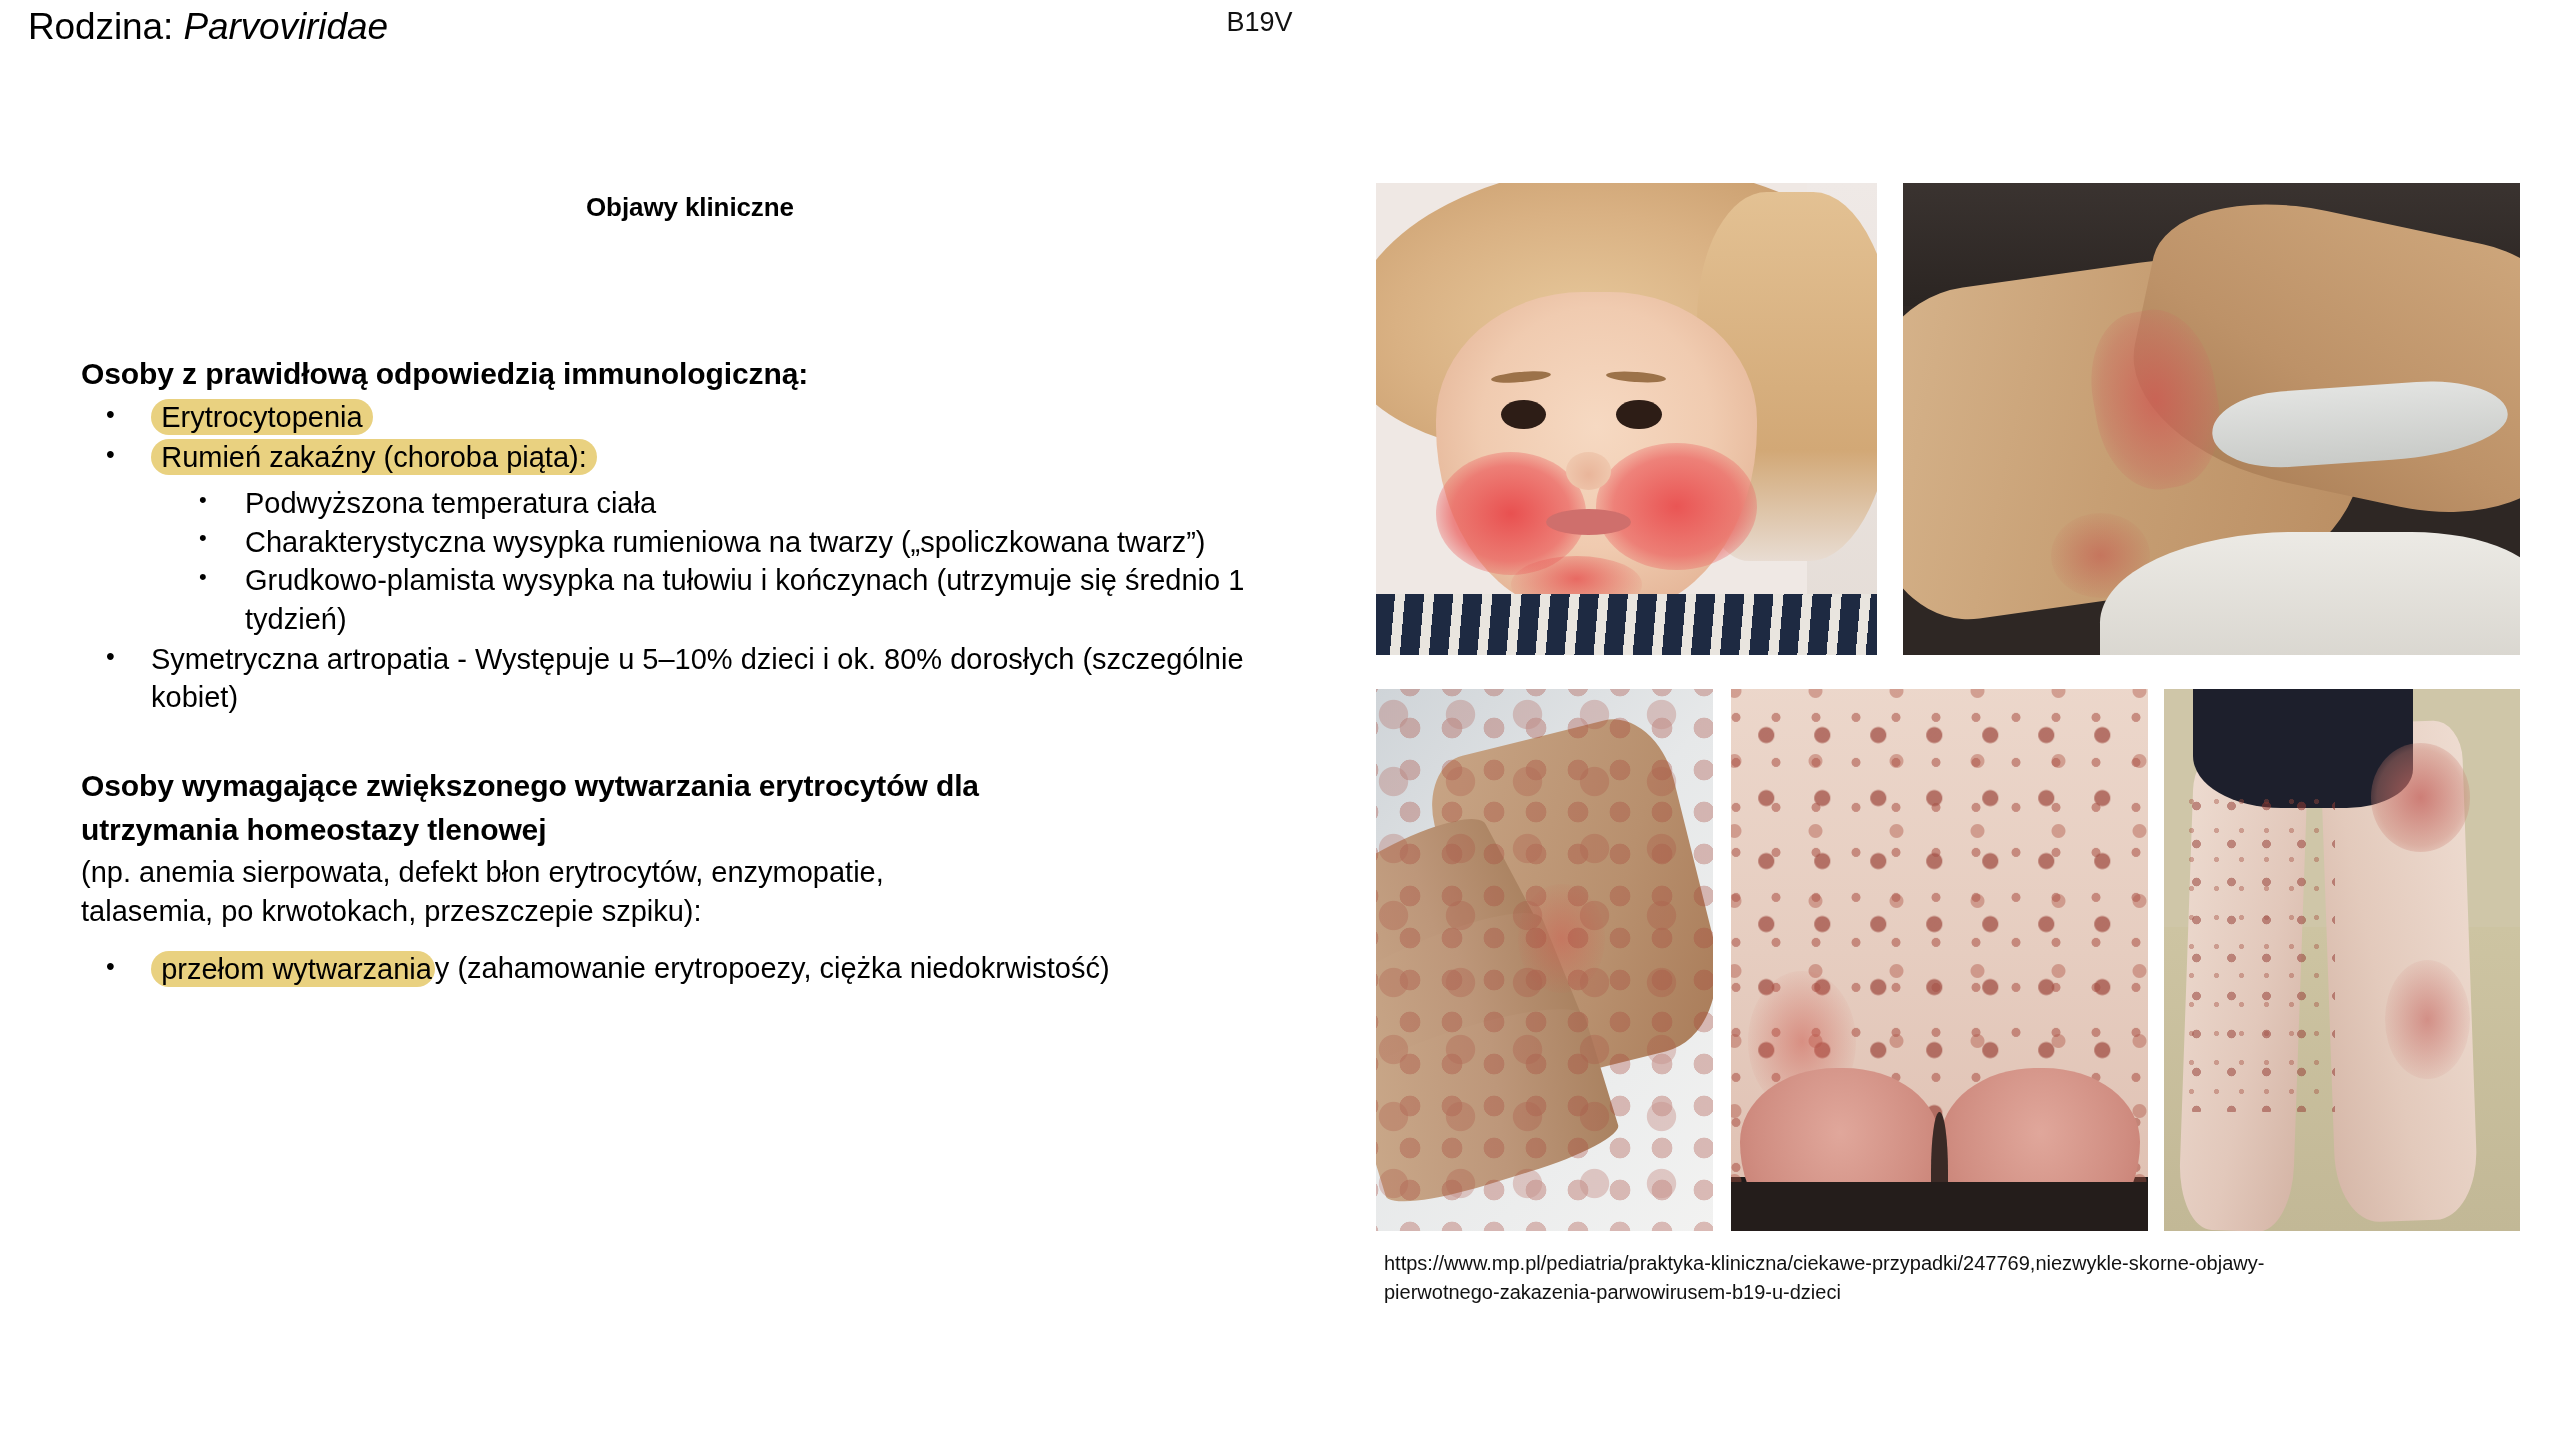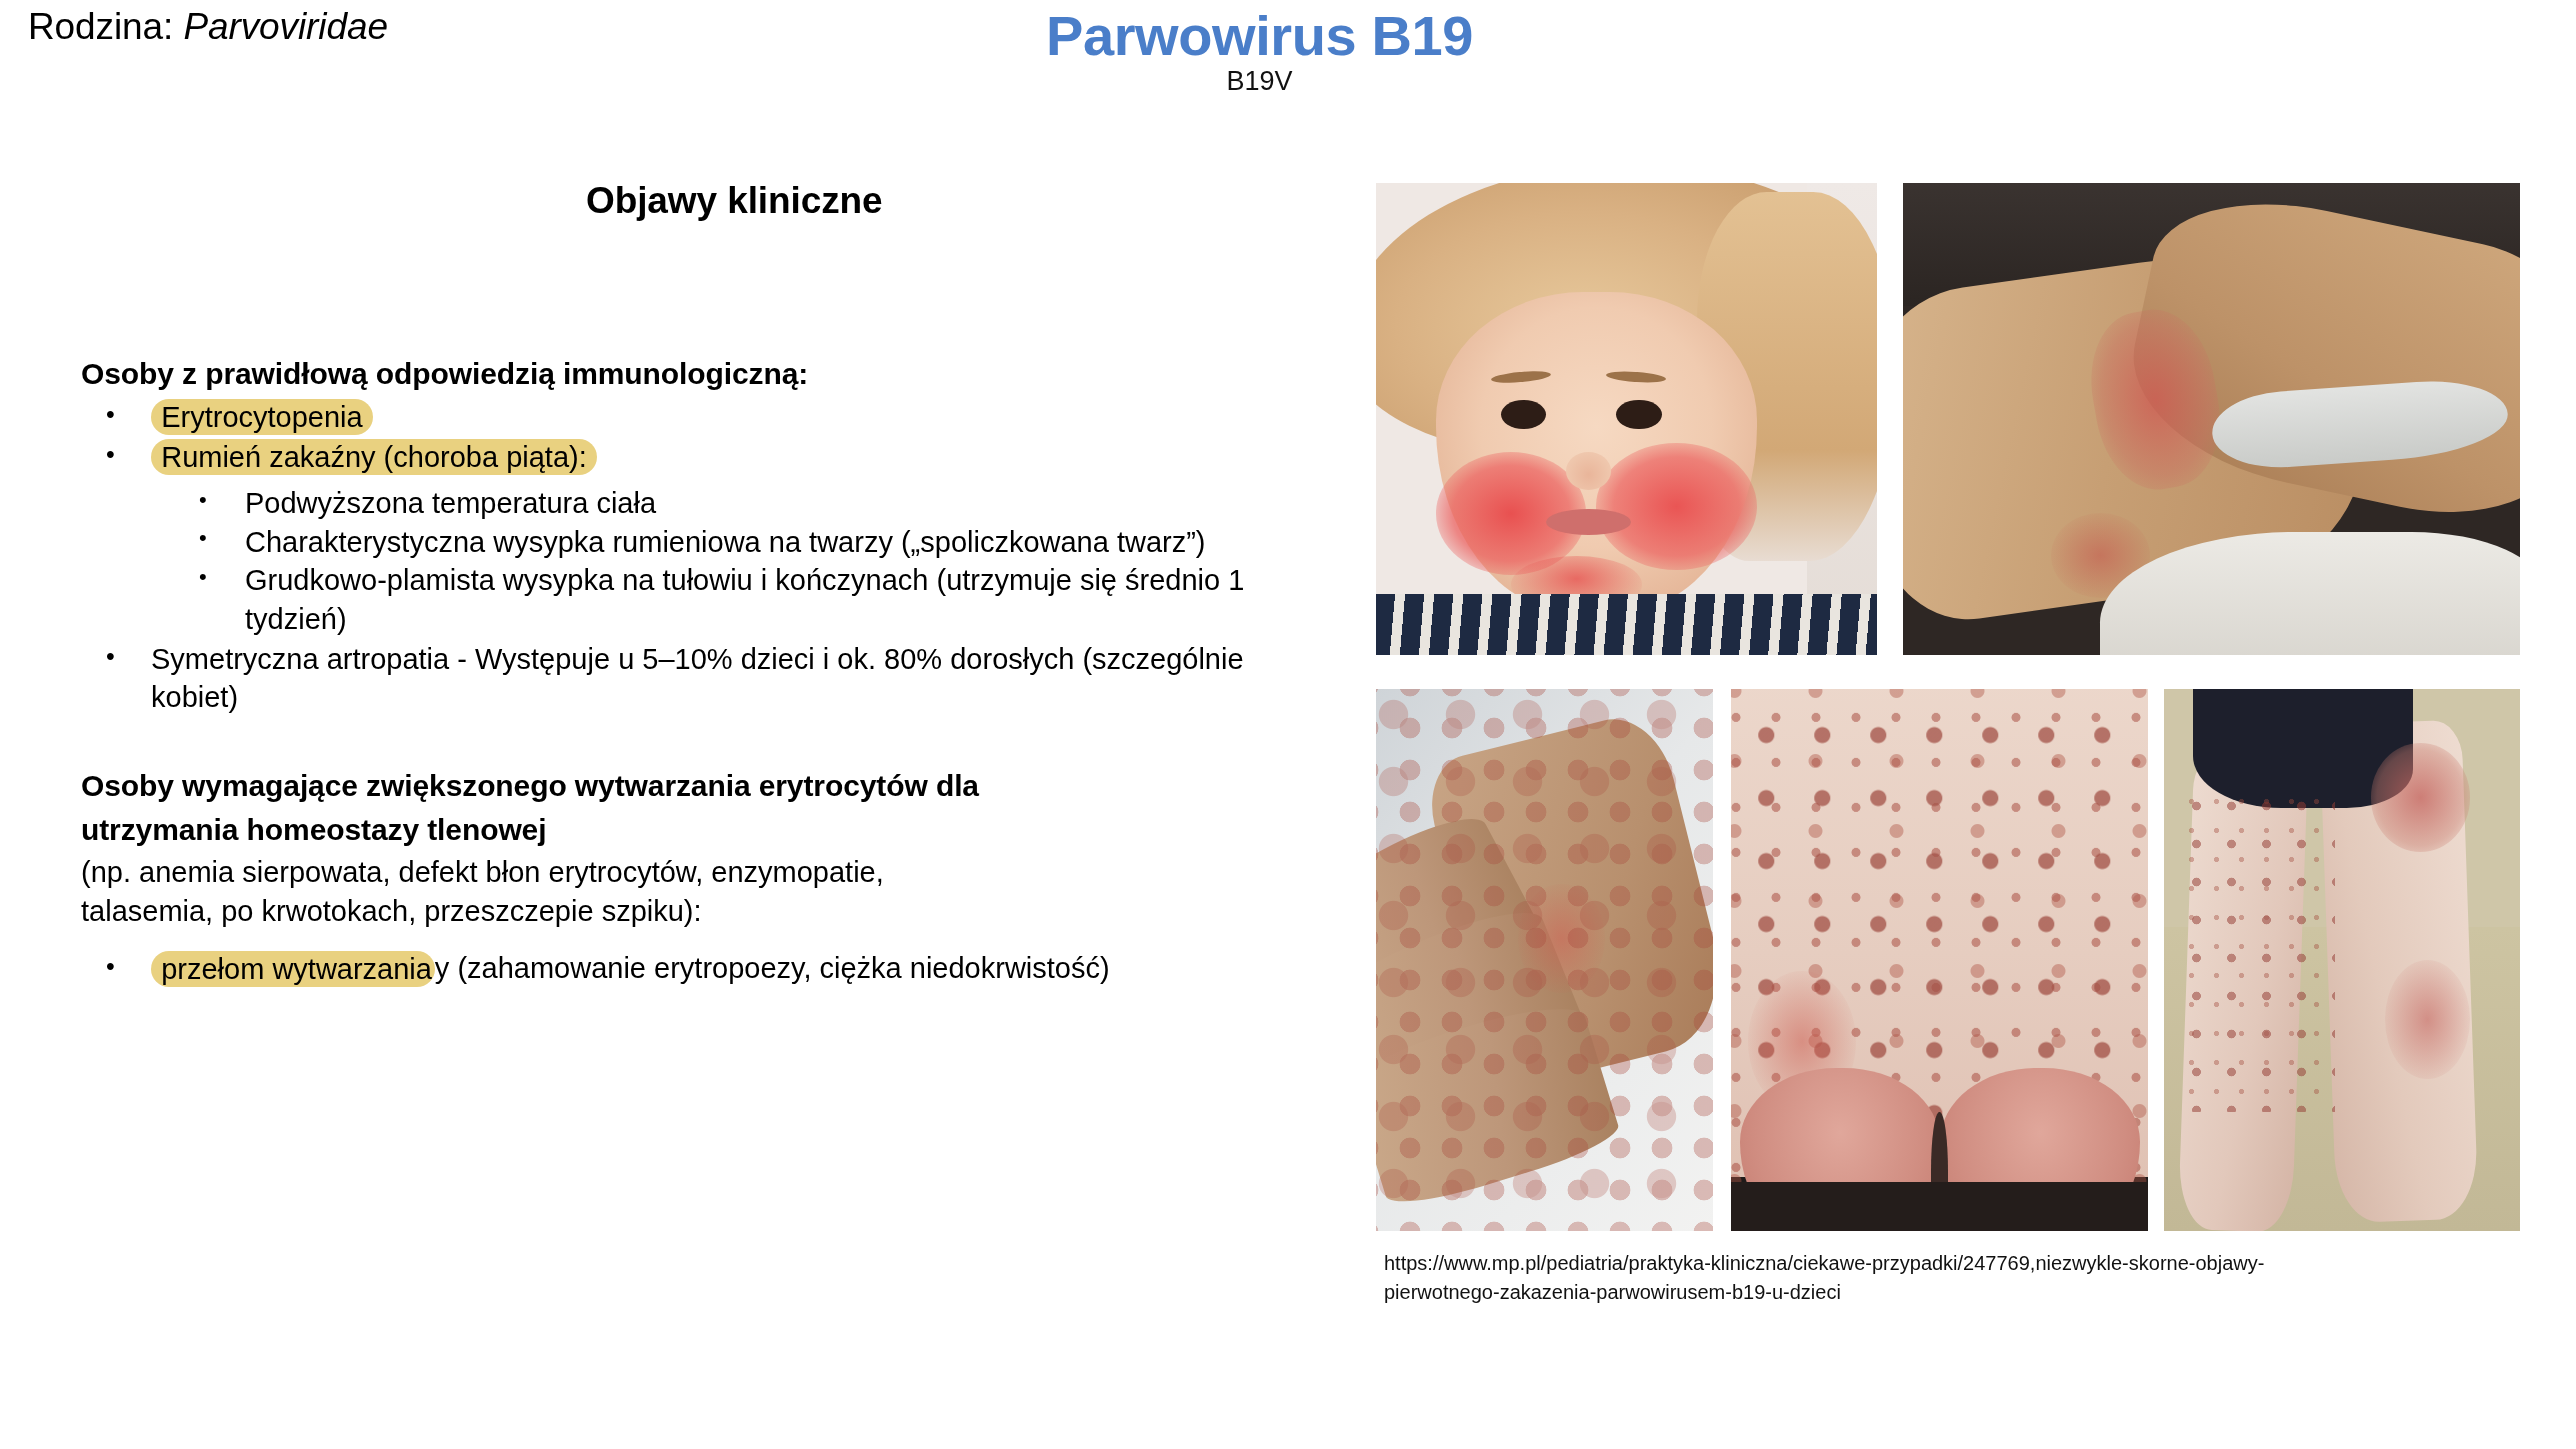--- a/index.html
+++ b/index.html
@@ -35,22 +35,22 @@
     white-space:nowrap;
   }
   .title-sub{
     font-size:27px;line-height:1.22;color:#111;
     margin-top:7.3px;
   }
   .title-sub2{font-size:27px;line-height:1.22;color:#111;}
 
   
   .section-head{
-    position:absolute;left:586px;top:180px;
-    font-size:37px;font-weight:bold;letter-spacing:-0.1px;
+    position:absolute;left:586px;top:192px;
+    font-size:26px;font-weight:bold;letter-spacing:-0.1px;
     white-space:nowrap;
   }
 
   
   .textcol{
     position:absolute;left:81px;top:354px;width:1237px;
   }
   .lead{
     font-size:30px;font-weight:bold;line-height:1.30;
     letter-spacing:-0.1px;
@@ -358,21 +358,20 @@
 <body>
 
 <div class="slide">
 
   <div class="family">
     <span>Rodzina:</span>
     <span class="ital">Parvoviridae</span>
   </div>
 
   <div class="titleblock">
-    <div class="title-main">Parwowirus B19</div>
     <div class="title-sub2">B19V</div>
   </div>
 
   <div class="section-head">Objawy kliniczne</div>
 
   <div class="textcol">
 
     <p class="lead">Osoby z prawidłową odpowiedzią immunologiczną:</p>
 
     <ul class="lvl1">

